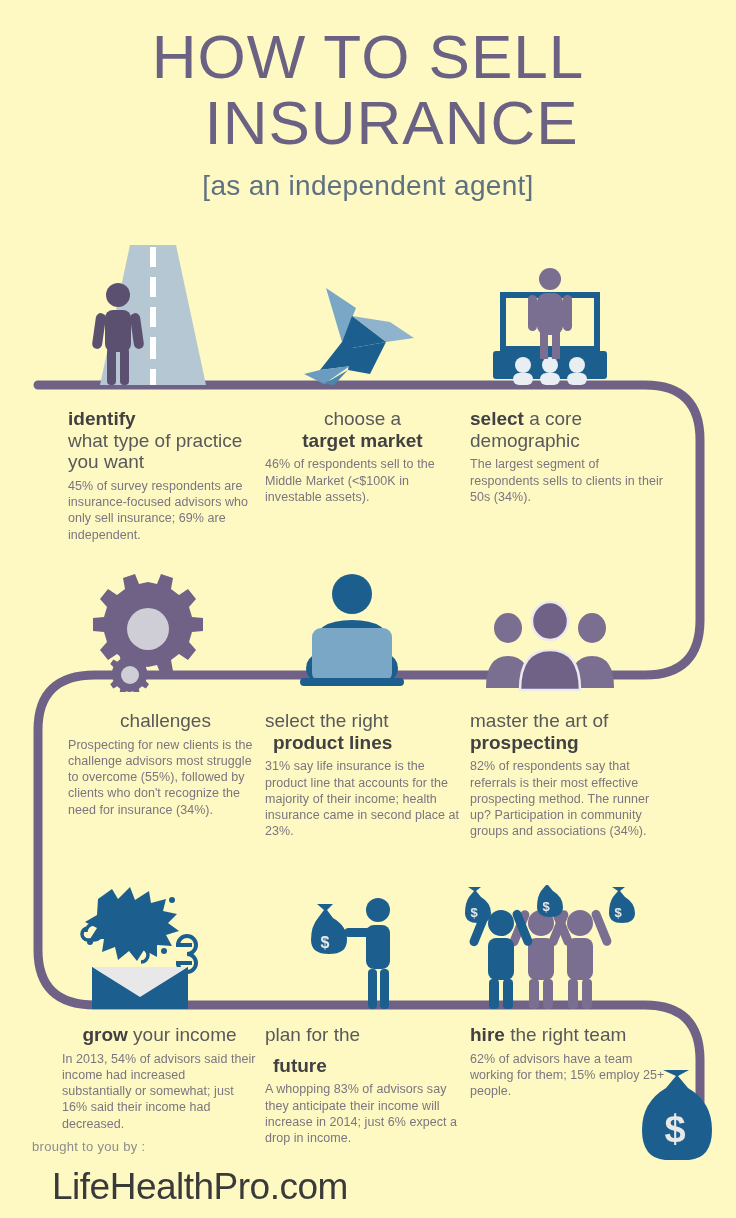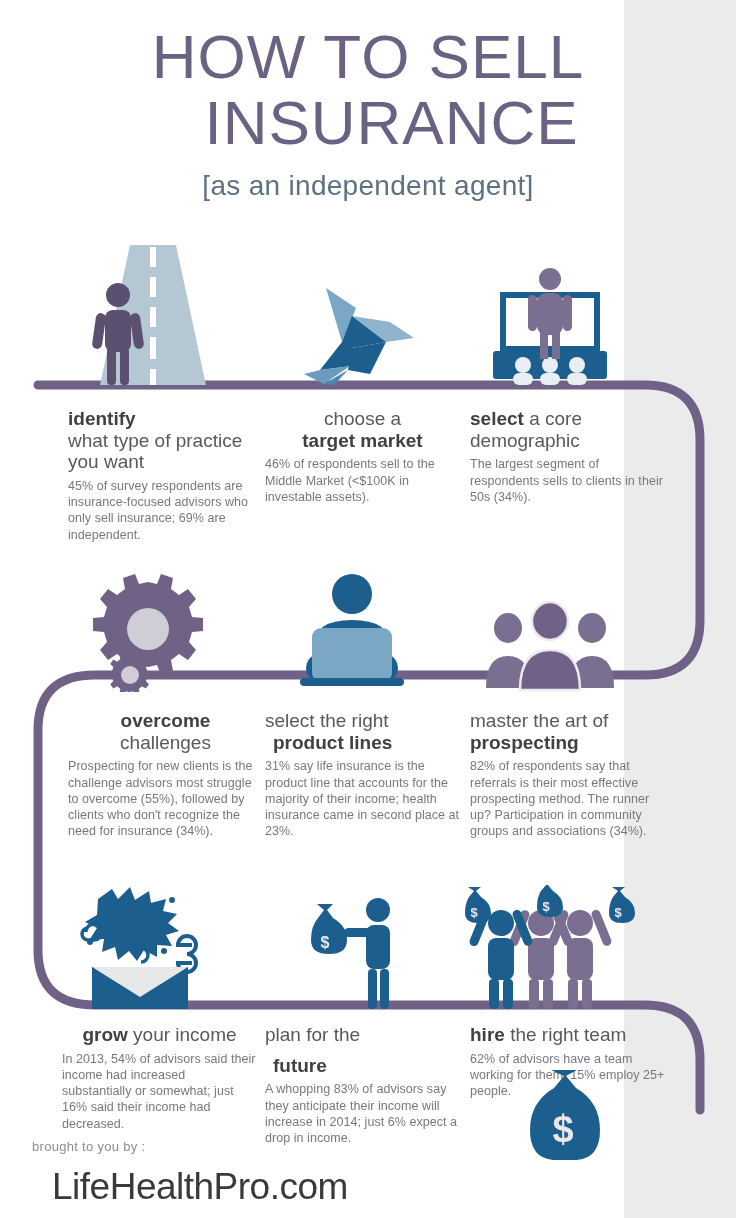--- a/index.html
+++ b/index.html
@@ -5,22 +5,22 @@
 <style>
   * { box-sizing: border-box; margin: 0; padding: 0; }
   html, body {
     width: 736px; height: 1218px;
     background: #ecebeb;
     font-family: "Liberation Sans", sans-serif;
     overflow: hidden;
   }
   #page {
     position: relative;
-    width: 624px; height: 1218px;
-    background: #ffffff;
+    width: 736px; height: 1218px;
+    background: #fef9c3;
   }
 
   
   .header { position: absolute; top: 0; left: 0; width: 736px; text-align: center; }
   .title-line {
     font-size: 62px;
     letter-spacing: 1px;
     color: #6b6283;
     font-weight: 400;
     line-height: 70px;
@@ -224,21 +224,20 @@
           <ellipse cx="64" cy="25" rx="18" ry="19"></ellipse>
           <path d="M34 94 q0-40 30-40 q30 0 30 40 z"></path>
         </g>
       </svg>
     </div>
   </div>
 
   <div class="text-row" style="top:710px;">
     <div class="col c1">
       <div class="head" style="text-align:center;">
-        <span class="l1 b">overcome</span>
         <span class="l2 n">challenges</span>
       </div>
       <div class="body">Prospecting for new clients is the challenge advisors most struggle to overcome (55%), followed by clients who don't recognize the need for insurance (34%).</div>
     </div>
 
     <div class="col c2">
       <div class="head">
         <span class="l1 n">select the right</span>
         <span class="l2 b" style="padding-left:8px;">product lines</span>
       </div>

